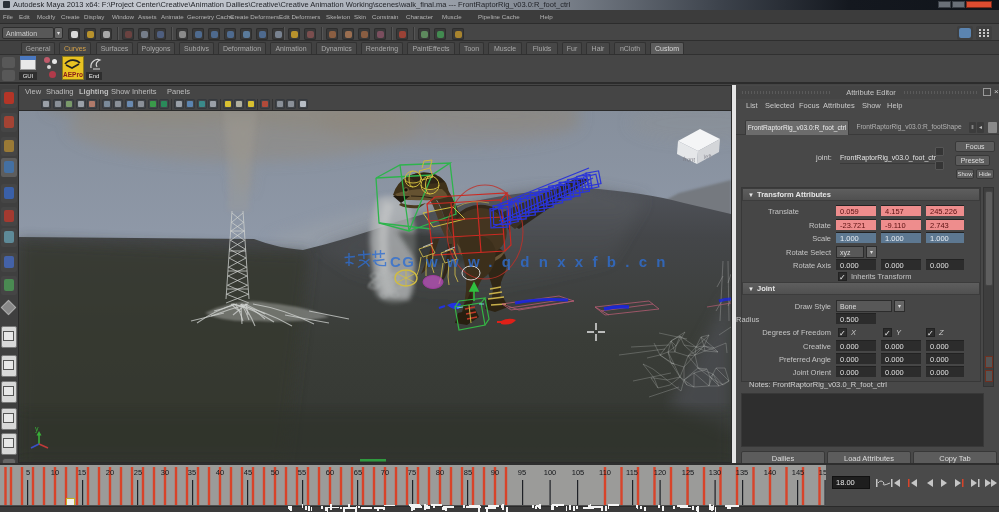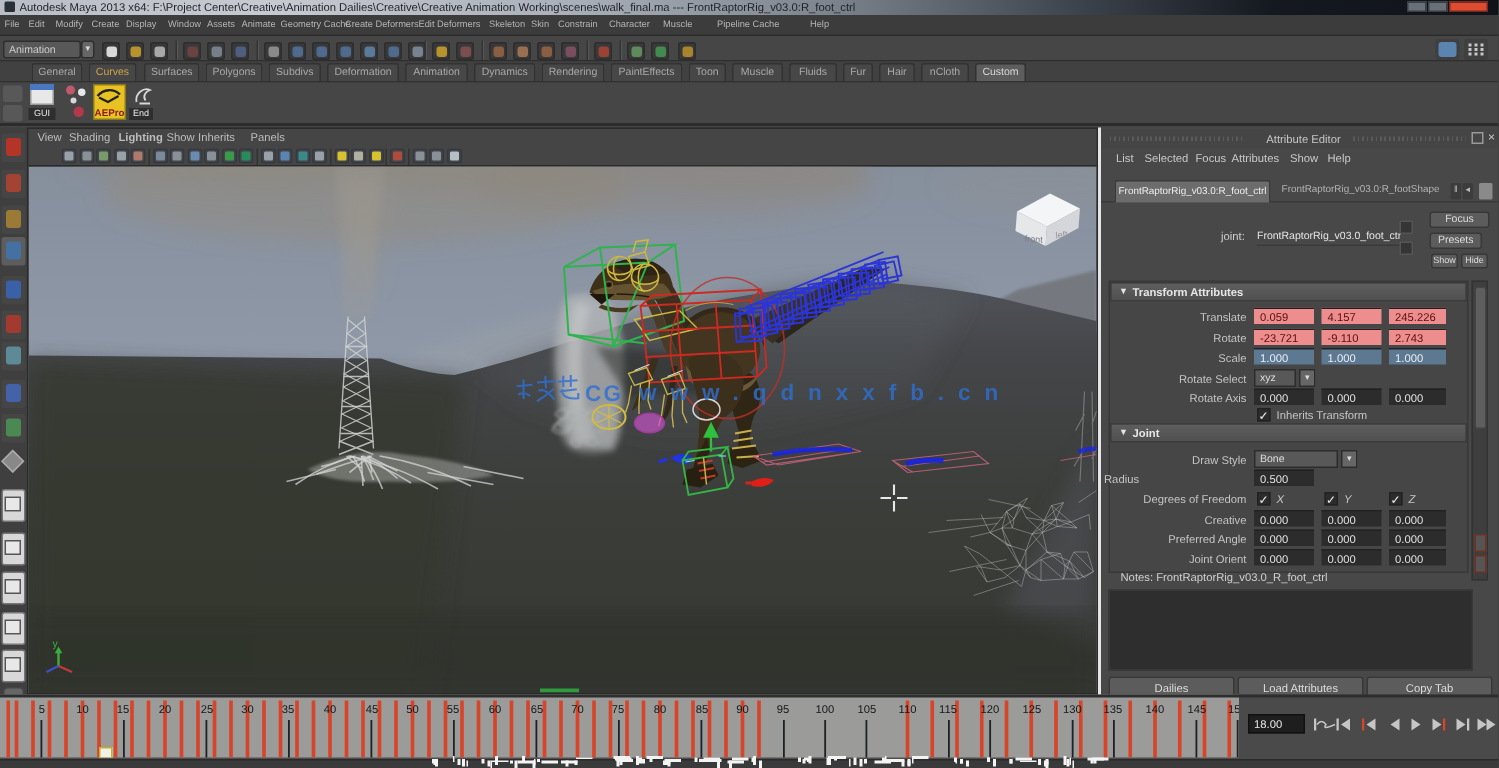--- a/index.html
+++ b/index.html
@@ -555,21 +555,21 @@
           <path d="M20 333 L20 323" stroke="#3ab03a"></path>
           <path d="M20 320 l-2.5 4.5 l5 0 Z" fill="#3ab03a" stroke="none"></path>
           <path d="M20 333 L12 337" stroke="#3a50c8"></path>
           <path d="M20 333 L29 337" stroke="#c03a3a"></path>
           <text x="16" y="320" font-size="7" fill="#3ab03a">y</text>
         </g>
         <rect x="341" y="348" width="26" height="2.5" fill="#2f9a3f"></rect>
       </svg>
     </div>
   </div>
-<div class="abs" style="left:732px;top:85px;width:267px;height:384px;background:#484848;border-left:2px solid #e5e5e5;">
+<div class="abs" style="left:732px;top:85px;width:267px;height:384px;background:#484848;border-left:4px solid #e5e5e5;">
     <div class="abs" style="left:0;top:1px;width:267px;height:13px;background:#454545;">
       <div class="abs" style="left:6px;top:5px;width:90px;height:3px;background:repeating-linear-gradient(90deg,#5a5a5a 0 1px,transparent 1px 3px);"></div>
       <div class="abs" style="left:168px;top:5px;width:75px;height:3px;background:repeating-linear-gradient(90deg,#5a5a5a 0 1px,transparent 1px 3px);"></div>
       <div class="abs" style="left:100px;top:0;width:70px;text-align:center;color:#c6c6c6;font-size:7.5px;line-height:13px;">Attribute Editor</div>
       <div class="abs" style="left:247px;top:2px;width:8px;height:8px;border:1px solid #999;"></div>
       <div class="abs" style="left:258px;top:1px;color:#ccc;font-size:8px;line-height:10px;">×</div>
     </div>
     <div class="abs" style="left:0;top:14px;width:267px;height:14px;color:#c9c9c9;font-size:7.5px;">
       <span class="abs" style="left:10px;line-height:13px;">List</span>
       <span class="abs" style="left:29px;line-height:13px;">Selected</span>
@@ -600,21 +600,21 @@
       <div class="abs" style="left:1px;top:3px;width:8px;height:95px;background:#5e5e5e;border:1px solid #444;border-radius:2px;"></div>
       <div class="abs" style="left:1px;top:168px;width:8px;height:12px;background:#555;border:1px solid #703020;"></div>
       <div class="abs" style="left:1px;top:182px;width:8px;height:12px;background:#555;border:1px solid #703020;"></div>
     </div>
     <div class="abs" style="left:13px;top:295px;color:#cfcfcf;font-size:7.5px;">Notes: FrontRaptorRig_v03.0_R_foot_ctrl</div>
     <div class="abs" style="left:5px;top:308px;width:243px;height:54px;background:#2e2e2e;border:1px solid #383838;"></div>
     <div class="abs" style="left:5px;top:366px;width:84px;height:14px;background:#5c5c5c;border:1px solid #383838;border-radius:2px;color:#ddd;font-size:7.5px;line-height:13px;text-align:center;">Dailies</div>
     <div class="abs" style="left:91px;top:366px;width:84px;height:14px;background:#5c5c5c;border:1px solid #383838;border-radius:2px;color:#ddd;font-size:7.5px;line-height:13px;text-align:center;">Load Attributes</div>
     <div class="abs" style="left:177px;top:366px;width:84px;height:14px;background:#5c5c5c;border:1px solid #383838;border-radius:2px;color:#ddd;font-size:7.5px;line-height:13px;text-align:center;">Copy Tab</div>
   </div>
-<div style="position:absolute;left:736px;top:206px;width:95px;text-align:right;color:#c4c4c4;font-size:7.5px;line-height:11px;">Translate</div>
+<div style="position:absolute;left:736px;top:206px;width:95px;text-align:center;color:#c4c4c4;font-size:7.5px;line-height:11px;">Translate</div>
 <div style="position:absolute;left:836px;top:205px;width:40px;height:11px;background:#ee8d8d;border-top:1px solid #222;color:#5a1010;font-size:7.5px;line-height:11px;padding-left:4px;">0.059</div>
 <div style="position:absolute;left:881px;top:205px;width:40px;height:11px;background:#ee8d8d;border-top:1px solid #222;color:#5a1010;font-size:7.5px;line-height:11px;padding-left:4px;">4.157</div>
 <div style="position:absolute;left:926px;top:205px;width:38px;height:11px;background:#ee8d8d;border-top:1px solid #222;color:#5a1010;font-size:7.5px;line-height:11px;padding-left:4px;">245.226</div>
 <div style="position:absolute;left:736px;top:220px;width:95px;text-align:right;color:#c4c4c4;font-size:7.5px;line-height:11px;">Rotate</div>
 <div style="position:absolute;left:836px;top:219px;width:40px;height:11px;background:#ee8d8d;border-top:1px solid #222;color:#5a1010;font-size:7.5px;line-height:11px;padding-left:4px;">-23.721</div>
 <div style="position:absolute;left:881px;top:219px;width:40px;height:11px;background:#ee8d8d;border-top:1px solid #222;color:#5a1010;font-size:7.5px;line-height:11px;padding-left:4px;">-9.110</div>
 <div style="position:absolute;left:926px;top:219px;width:38px;height:11px;background:#ee8d8d;border-top:1px solid #222;color:#5a1010;font-size:7.5px;line-height:11px;padding-left:4px;">2.743</div>
 <div style="position:absolute;left:736px;top:233px;width:95px;text-align:right;color:#c4c4c4;font-size:7.5px;line-height:11px;">Scale</div>
 <div style="position:absolute;left:836px;top:232px;width:40px;height:11px;background:#5d7891;border-top:1px solid #222;color:#e8eef4;font-size:7.5px;line-height:11px;padding-left:4px;">1.000</div>
 <div style="position:absolute;left:881px;top:232px;width:40px;height:11px;background:#5d7891;border-top:1px solid #222;color:#e8eef4;font-size:7.5px;line-height:11px;padding-left:4px;">1.000</div>

